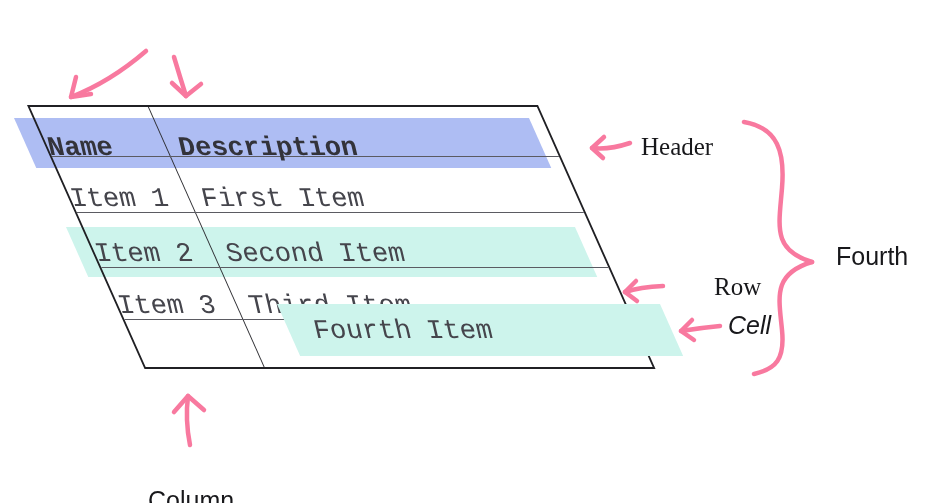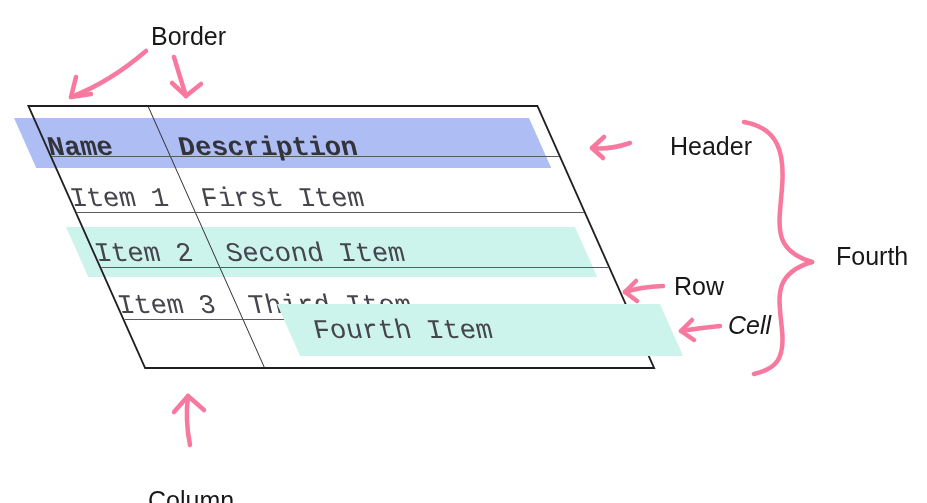--- a/index.html
+++ b/index.html
@@ -33,23 +33,23 @@
     font-size:27px;line-height:1;color:var(--cell-text);
     display:inline-block;transform:skewX(-12deg);transform-origin:0 100%;
     margin-bottom:-1px;white-space:pre;
   }
   .c1 .txt{margin-left:-5px;}
   .th{font-weight:bold;color:var(--header-text);margin-bottom:-6px;}
   .cell-txt{margin-bottom:0;margin-top:2px;}
   
   .lbl{position:absolute;font-size:25px;line-height:1;color:var(--label-text);white-space:nowrap;z-index:5;}
   .lbl-border{left:151px;top:24px;}
-  .lbl-header{left:670px;top:134px;}
+  .lbl-header{left:641px;top:134px;font-family:Liberation Serif, serif;}
   .lbl-table{left:836px;top:244px;}
-  .lbl-row{left:674px;top:274px;}
+  .lbl-row{left:714px;top:274px;font-family:Liberation Serif, serif;}
   .lbl-cell{left:728px;top:313px;font-style:italic;}
   .lbl-column{left:148px;top:460px;margin-top:28px;}
   
   .ink{position:absolute;left:0;top:0;z-index:4;pointer-events:none;}
   .ink path{fill:none;stroke:var(--annotation-pink);stroke-width:4.5;stroke-linecap:round;stroke-linejoin:round;}
 </style>
 </head>
 <body>
 
 <div class="stage">
@@ -128,20 +128,19 @@
     <g>
       <path d="M190,445 Q185,420 188,396"></path>
       <path d="M188,396 L174,412 M188,396 L204,410"></path>
     </g>
     <g>
       <path d="M744,122 C778,128 785,152 782,188 C779,226 772,250 812,262"></path>
       <path d="M812,262 C772,274 779,298 782,330 C785,359 776,369 754,374"></path>
     </g>
   </svg>
 
-  <div class="lbl lbl-border">Border</div>
   <div class="lbl lbl-header">Header</div>
   <div class="lbl lbl-table">Fourth</div>
   <div class="lbl lbl-row">Row</div>
   <div class="lbl lbl-cell">Cell</div>
   <div class="lbl lbl-column">Column</div>
 
 </div>
 
 </body></html>

